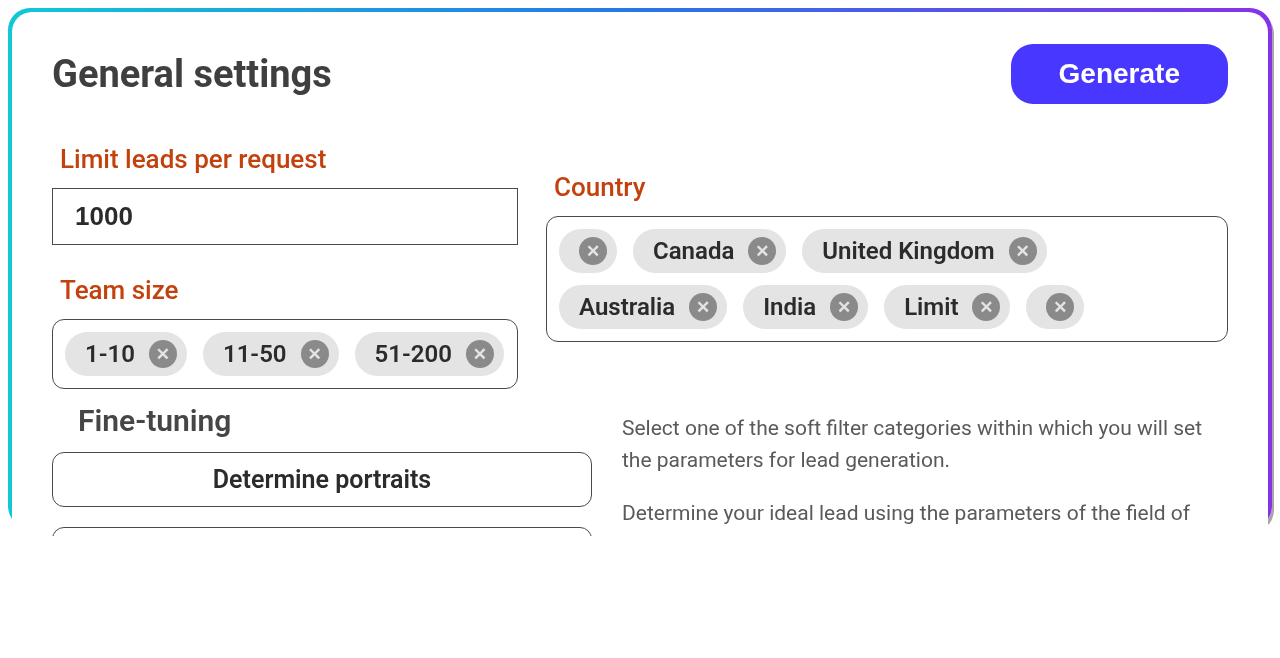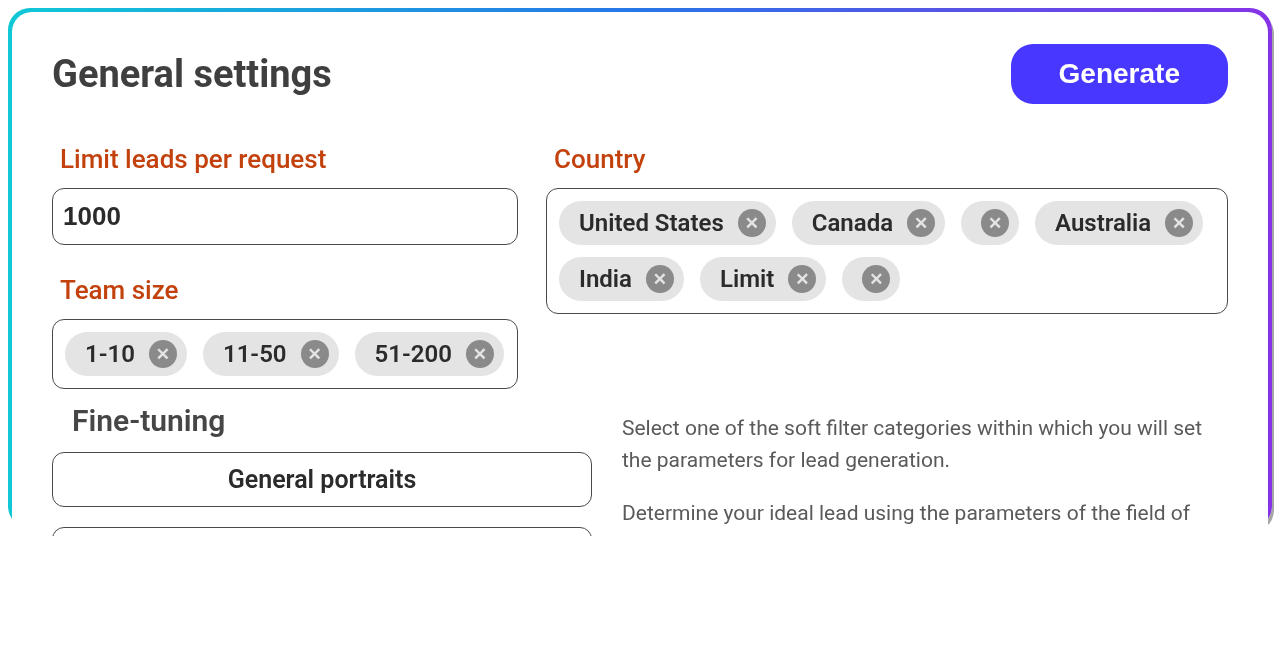--- a/index.html
+++ b/index.html
@@ -44,33 +44,33 @@
     font-size: 28px;
     font-weight: 600;
     padding: 14px 48px;
     cursor: pointer;
   }
   .columns {
     display: flex;
     gap: 28px;
   }
   .col-left { flex: 0 0 466px; }
-  .col-right { flex: 1; }
+  .col-right { flex: 1; margin-top: 28px; }
   .field-label {
     font-size: 26px;
     font-weight: 500;
     color: #c2410c;
     margin-bottom: 14px;
     margin-left: 8px;
   }
   .text-input {
     width: 100%;
     border: 1.5px solid #4a4a4a;
-    border-radius: 12px;
-    padding: 12px 10px;
+    border-radius: 0;
+    padding: 12px 22px;
     font-size: 26px;
     font-weight: 600;
     color: #2b2b2b;
     outline: none;
   }
   .tag-box {
     border: 1.5px solid #4a4a4a;
     border-radius: 12px;
     padding: 12px 12px;
     display: flex;
@@ -111,21 +111,21 @@
     gap: 30px;
     margin-top: 14px;
   }
   .fine-left { flex: 0 0 540px; }
   .fine-right { flex: 1; padding-top: 10px; }
   .fine-title {
     font-size: 30px;
     font-weight: 600;
     color: #464646;
     margin-bottom: 14px;
-    margin-left: 20px;
+    margin-left: 26px;
   }
   .seg-box {
     border: 1.5px solid #4a4a4a;
     border-radius: 12px;
     padding: 6px;
     display: flex;
     gap: 6px;
     margin-bottom: 20px;
   }
   .seg-item {
@@ -184,28 +184,28 @@
             <span class="tag-remove">✕</span>
           </div>
         </div>
 
       </div>
 
       <div class="col-right">
         <div class="field-label">Country</div>
         <div class="tag-box">
           <div class="tag">
-            <span class="tag-text">United States</span>
             <span class="tag-remove">✕</span>
           </div>
           <div class="tag">
             <span class="tag-text">Canada</span>
             <span class="tag-remove">✕</span>
           </div>
           <div class="tag">
+            <span class="tag-text">United Kingdom</span>
             <span class="tag-remove">✕</span>
           </div>
           <div class="tag">
             <span class="tag-text">Australia</span>
             <span class="tag-remove">✕</span>
           </div>
           <div class="tag">
             <span class="tag-text">India</span>
             <span class="tag-remove">✕</span>
           </div>
@@ -218,21 +218,21 @@
           </div>
         </div>
       </div>
     </div>
 
     <div class="fine-row">
       <div class="fine-left">
         <div class="fine-title">Fine-tuning</div>
 
         <div class="seg-box">
-          <div class="seg-item inactive">General portraits</div>
+          <div class="seg-item inactive">Determine portraits</div>
         </div>
 
         <div class="tag-box">
           <div class="tag">
             <span class="tag-text">Language Schools</span>
             <span class="tag-remove">✕</span>
           </div>
         </div>
       </div>
 

